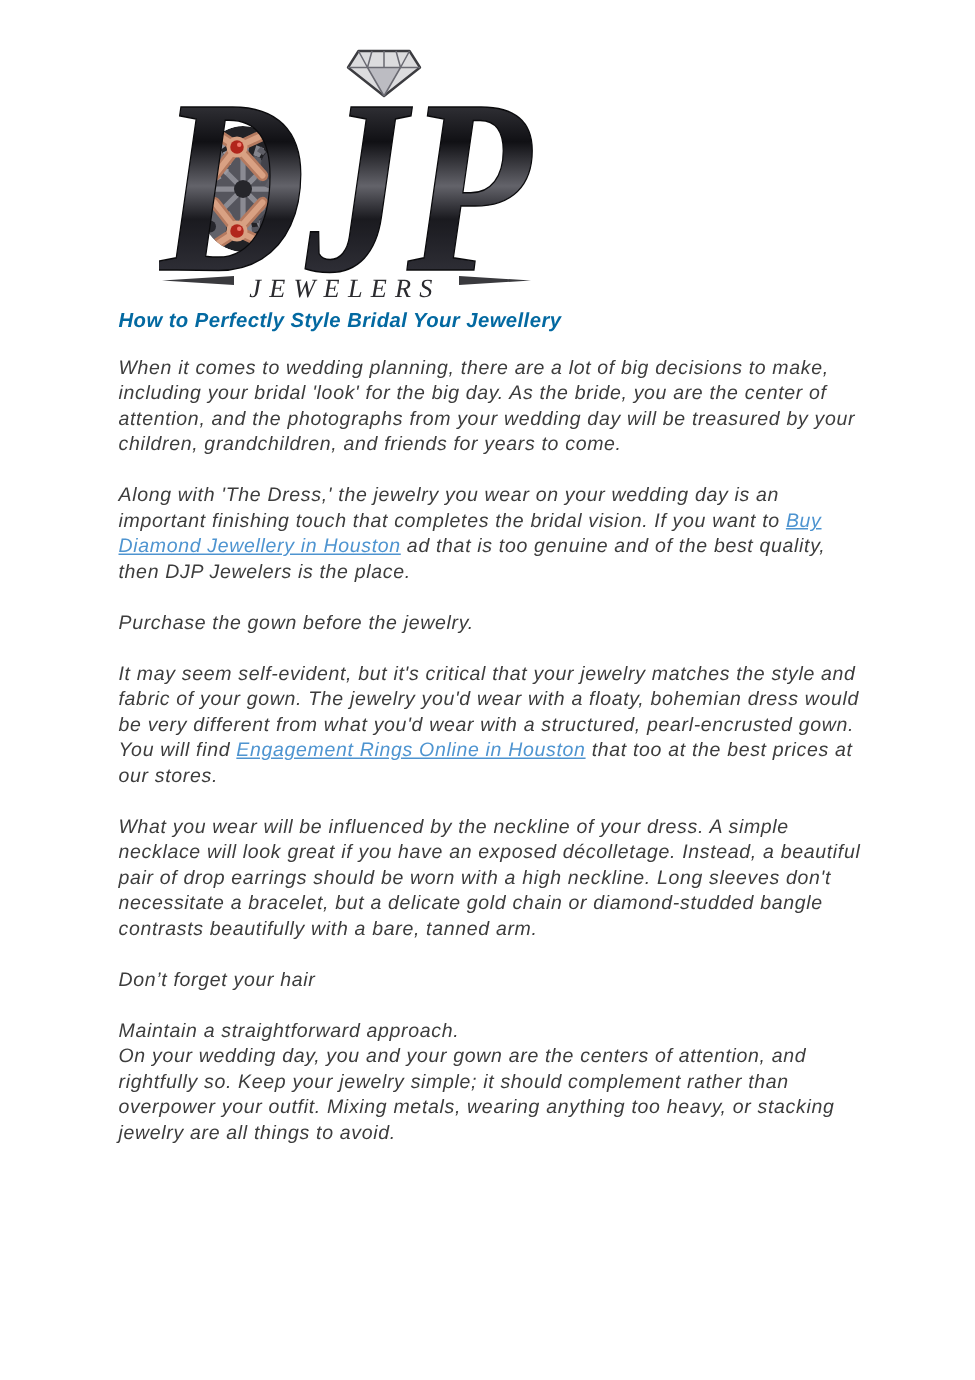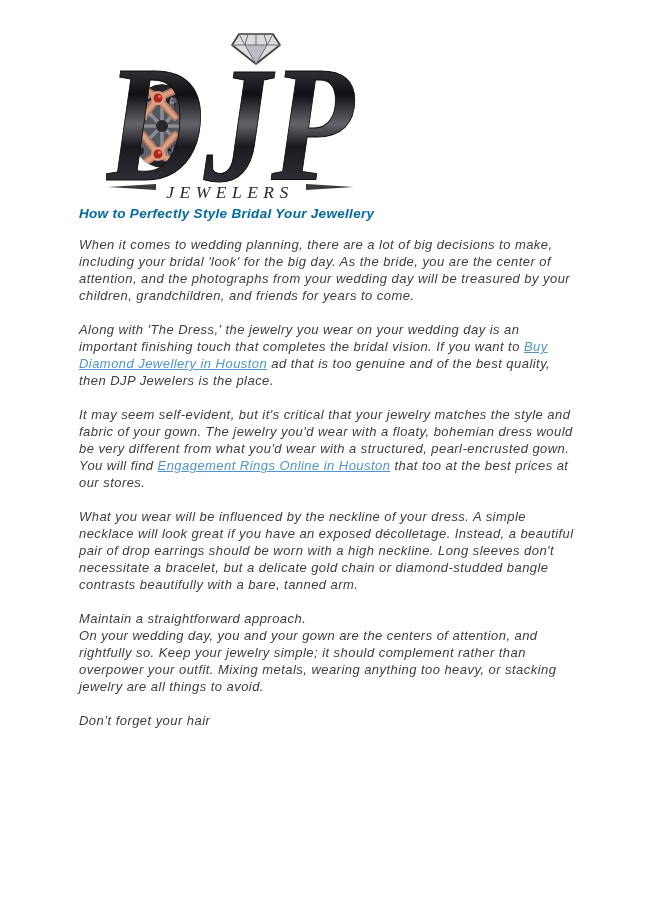--- a/index.html
+++ b/index.html
@@ -138,24 +138,25 @@
   </div>
 
   <main class="content">
     <h1>How to Perfectly Style Bridal Your Jewellery</h1>
 
     <p>When it comes to wedding planning, there are a lot of big decisions to make, including your bridal 'look' for the big day. As the bride, you are the center of attention, and the photographs from your wedding day will be treasured by your children, grandchildren, and friends for years to come.</p>
 
     <p><span>Along with 'The Dress,' the jewelry you wear on your wedding day is an important finishing touch that completes the bridal vision. If you want to </span><a class="doc-link" href="#">Buy Diamond Jewellery in Houston</a><span> ad that is too genuine and of the best quality, then DJP Jewelers is the place.</span></p>
 
 
+    <p>Purchase the gown before the jewelry.</p>
 
     <p><span>It may seem self-evident, but it's critical that your jewelry matches the style and fabric of your gown. The jewelry you'd wear with a floaty, bohemian dress would be very different from what you'd wear with a structured, pearl-encrusted gown. You will find </span><a class="doc-link" href="#">Engagement Rings Online in Houston</a><span> that too at the best prices at our stores.</span></p>
 
 
     <p>What you wear will be influenced by the neckline of your dress. A simple necklace will look great if you have an exposed décolletage. Instead, a beautiful pair of drop earrings should be worn with a high neckline. Long sleeves don't necessitate a bracelet, but a delicate gold chain or diamond-studded bangle contrasts beautifully with a bare, tanned arm.</p>
 
+    <p>Don’t forget your hair</p>
+
     <p><span>Maintain a straightforward approach.</span><br><span>On your wedding day, you and your gown are the centers of attention, and rightfully so. Keep your jewelry simple; it should complement rather than overpower your outfit. Mixing metals, wearing anything too heavy, or stacking jewelry are all things to avoid.</span></p>
-
-    <p>Don’t forget your hair</p>
   </main>
 
 </div>
 
 </body></html>

